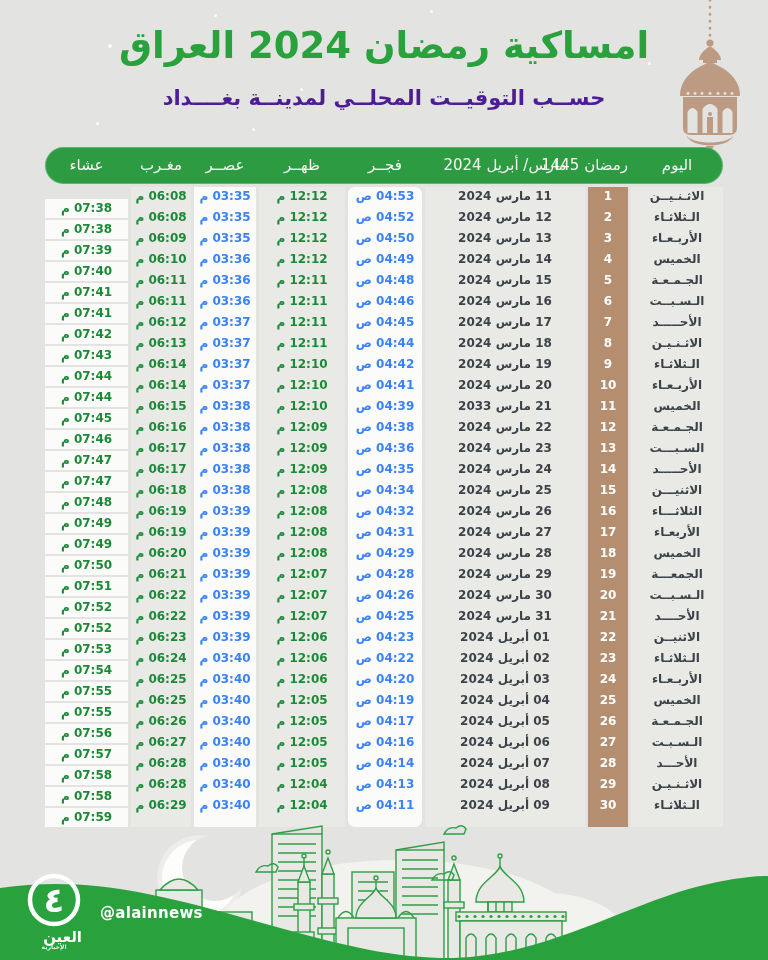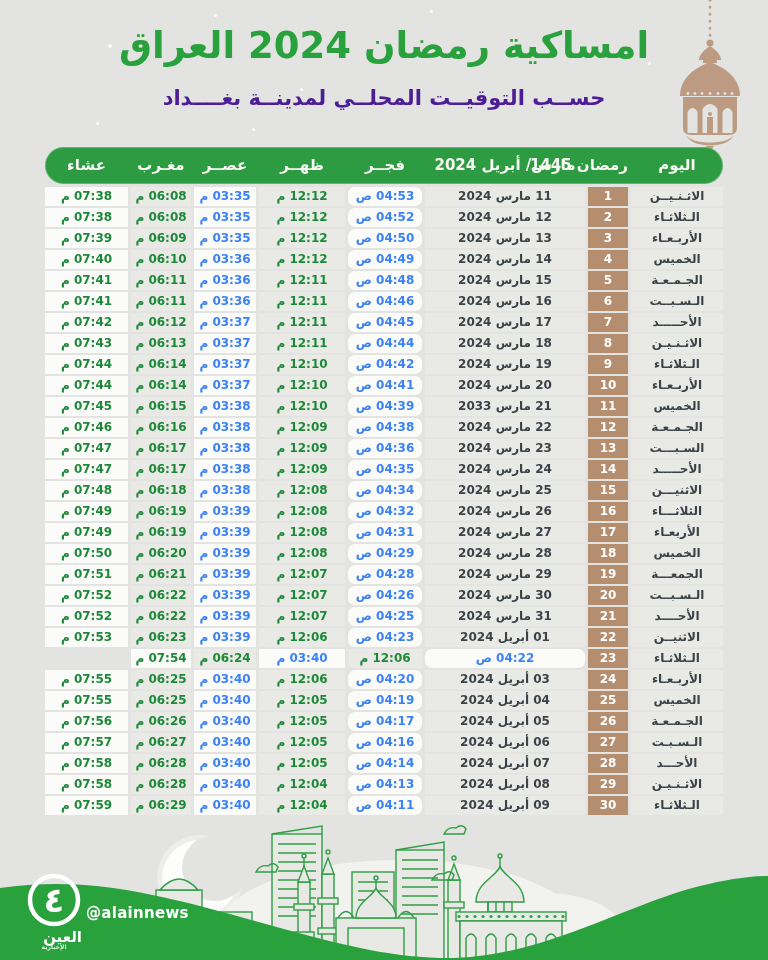--- a/index.html
+++ b/index.html
@@ -29,47 +29,47 @@
   .table-wrap { position:absolute; top:147px; right:45px; width:678px; }
   .grid8 {
     display:grid; direction:rtl; column-gap:3px;
     grid-template-columns:92px 40px 160px 74px 86px 62px 60px 83px;
   }
   .thead {
     background:#2c9b41; border-radius:19px; height:37px;
     align-items:center; box-shadow:inset 0 0 0 1px rgba(255,255,255,.25);
   }
   .thead .ph {
-    color:#f8f8f4; font-size:15px; font-weight:bold;
+    color:#f8f8f4; font-size:15px; font-weight:normal;
     text-align:center; white-space:nowrap; line-height:37px;
   }
   .rows { margin-top:3px; display:flex; flex-direction:column; gap:2px; }
   .row { height:19px; }
   .cell {
     font-size:12px; font-weight:bold; text-align:center;
     line-height:19px; white-space:nowrap; color:#3b4248;
   }
   .c-day     { background:#e9eae6; }
   .c-num     { background:#b58e70; color:#ffffff; }
   .c-date    { background:#e9eae6; }
   .c-fajr    { background:#fbfbf9; color:#3b82f6;border-radius:7px; }
   .c-dhuhr   { background:#e9eae6; color:#1d8938; }
   .c-asr     { background:#fbfbf9; color:#3b82f6; }
   .c-maghrib { background:#e9eae6; color:#1d8938; }
-  .c-isha    { background:#fbfbf9; color:#1d8938; }
+  .c-isha    { background:#fbfbf9; color:#1d8938;margin-top:12px; }
 
   
   .scene { position:absolute; left:0; bottom:0; width:768px; height:150px; }
   .wave  { position:absolute; left:0; bottom:0; width:768px; height:90px; }
   .brand {
     position:absolute; left:26px; bottom:6px; width:240px; height:88px;
     direction:ltr; color:#ffffff;
   }
   .brand-handle {
-    position:absolute; left:60px; top:38px;
+    position:absolute; left:74px; top:38px;
     font-size:15px; font-weight:bold; letter-spacing:.3px;
   }
   .logo-circle { position:absolute; left:0; top:6px; width:56px; height:56px; }
   .logo-glyph {
     position:absolute; left:0; top:10px; width:56px; text-align:center;
     font-size:34px; font-weight:bold; line-height:48px;
   }
   .logo-word {
     position:absolute; left:0; top:62px; width:56px; text-align:right;
     font-size:15px; font-weight:bold;
@@ -373,20 +373,21 @@
       <div class="cell c-fajr">04:23 ص</div>
       <div class="cell c-dhuhr">12:06 م</div>
       <div class="cell c-asr">03:39 م</div>
       <div class="cell c-maghrib">06:23 م</div>
       <div class="cell c-isha">07:53 م</div>
     </div>
 
     <div class="row grid8">
       <div class="cell c-day">الـثلاثـاء</div>
       <div class="cell c-num">23</div>
+      <div class="cell c-date">02 أبريل 2024</div>
       <div class="cell c-fajr">04:22 ص</div>
       <div class="cell c-dhuhr">12:06 م</div>
       <div class="cell c-asr">03:40 م</div>
       <div class="cell c-maghrib">06:24 م</div>
       <div class="cell c-isha">07:54 م</div>
     </div>
 
     <div class="row grid8">
       <div class="cell c-day">الأربـعـاء</div>
       <div class="cell c-num">24</div>

